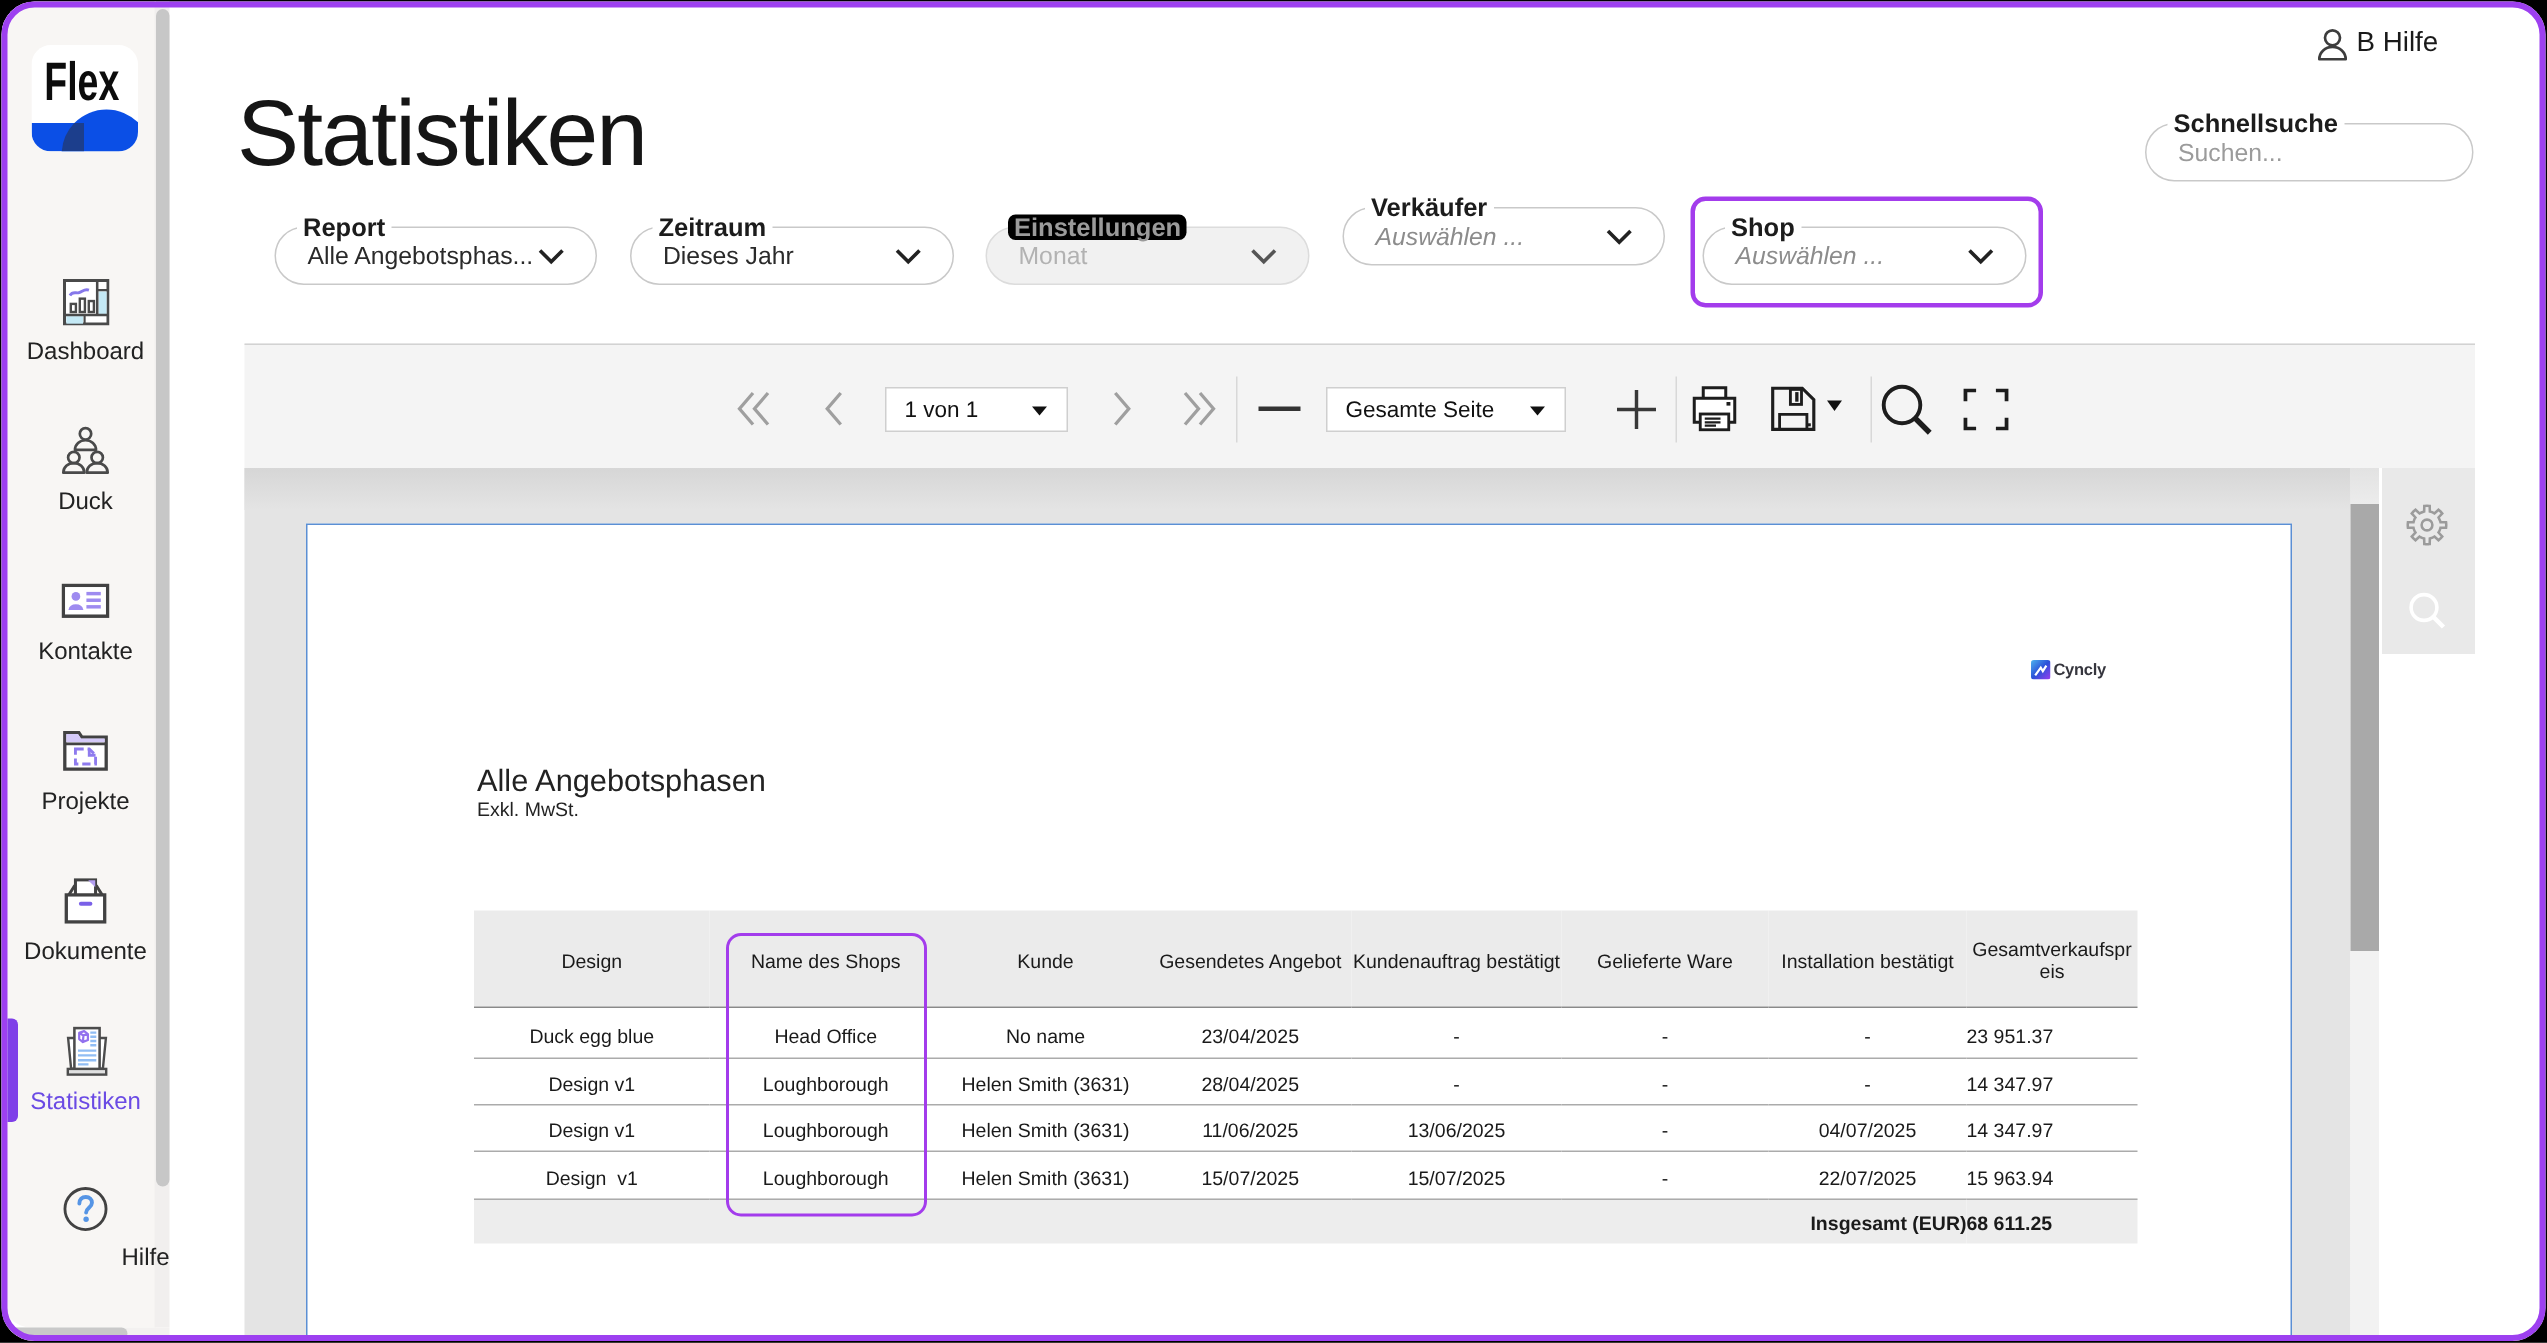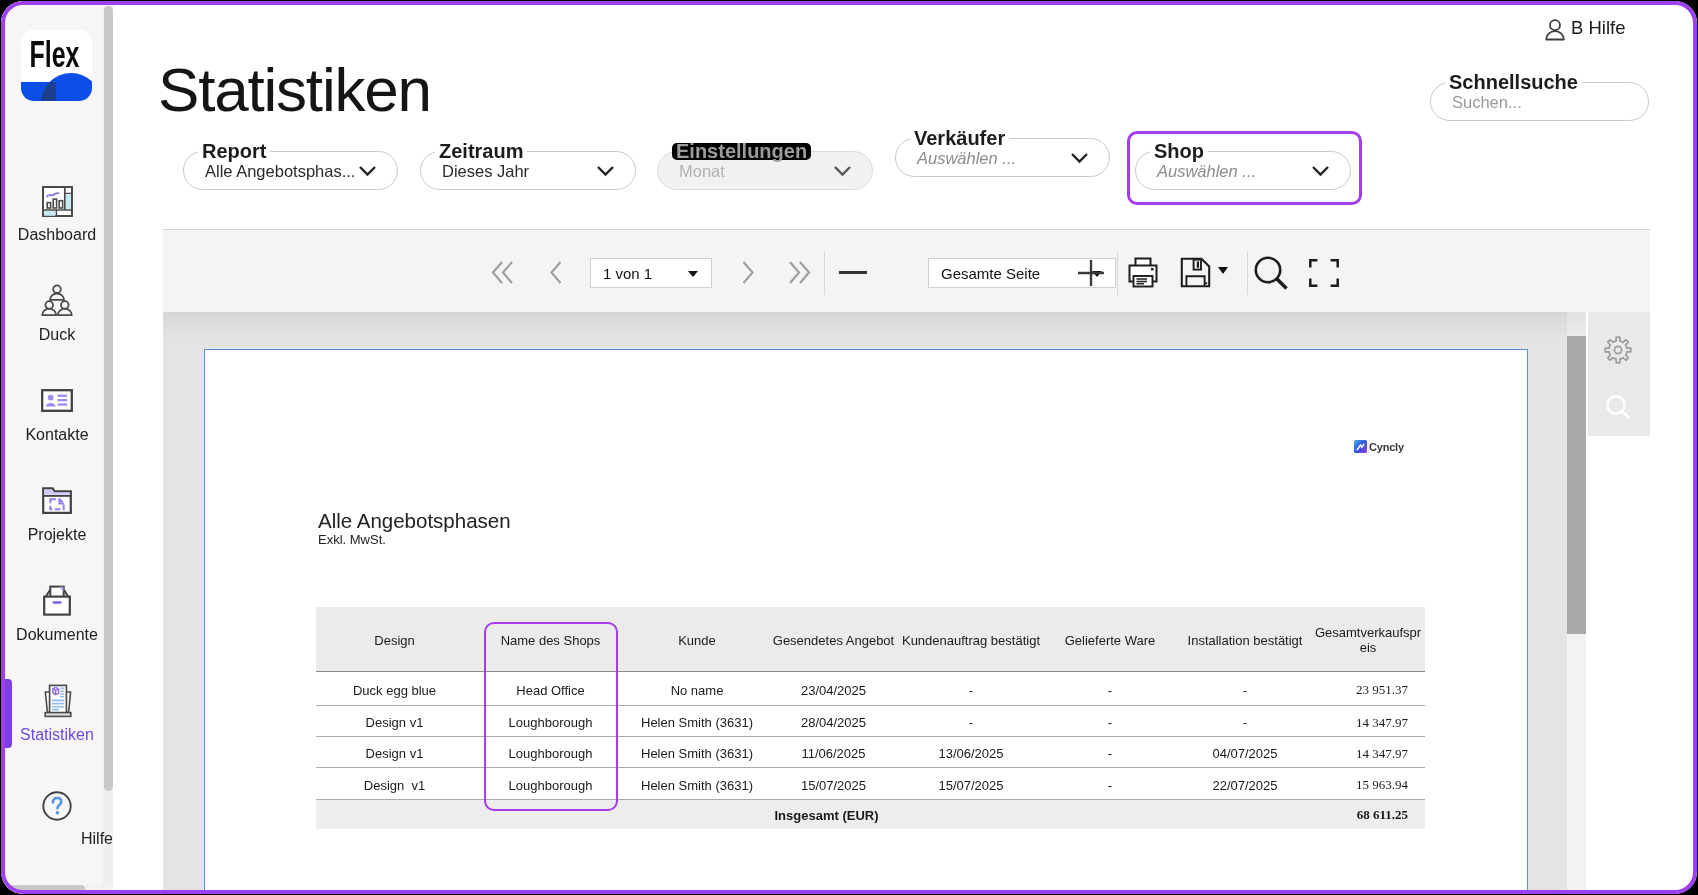--- a/index.html
+++ b/index.html
@@ -15,21 +15,21 @@
   .shtrack { position:absolute; left:0px; top:884px; width:112px; height:8px; background:#f3f1f0; }
   .shthumb { position:absolute; left:5px; top:884px; width:79px; height:8px; background:#c9c9c9; border-radius:0 4px 4px 0; }
   .mlabel { position:absolute; left:0; width:112px; text-align:center; font-size:16px; color:#222; }
   .mlabel.sel { color:#6a4ae4; }
   .indbar { position:absolute; left:4px; top:678px; width:7px; height:69px; background:#7f3fe8; border-radius:0 4px 4px 0; z-index:95;}
   
   .h1 { position:absolute; left:157px; top:53px; font-size:62px; letter-spacing:-1.2px; color:#151515; }
   .user { position:absolute; left:1570px; top:16px; font-size:18.5px; color:#1a1a1a; }
   
   .pill { position:absolute; height:39px; border:1px solid #c9c9c9; border-radius:20px; background:#fff; }
-  .pill .lab { position:absolute; left:14px; top:-9px; font-size:20px; font-weight:bold; color:#1c1c1c; background:#fff; padding:0 4px; line-height:17px; }
+  .pill .lab { position:absolute; left:14px; top:-9px; font-size:17px; font-weight:bold; color:#1c1c1c; background:#fff; padding:0 4px; line-height:17px; }
   .pill .val { position:absolute; left:21px; top:10px; font-size:16.5px; color:#2a2a2a; }
   .pill .ph { color:#8c8c8c; font-style:italic; }
   .pill.dis { background:#f1f1f1; border-color:#dcdcdc; }
   .pill.dis .lab { color:#9b9b9b; background:#000000; border-radius:5px; }
   .pill.dis .val { color:#b2b2b2; }
   .chev { position:absolute; right:20px; top:12px; }
   .anno { position:absolute; border:3px solid #a33cec; border-radius:10px; z-index:40; }
   
   .tbar { position:absolute; left:162px; top:228px; width:1487px; height:83px; background:#f4f4f4; border-top:1px solid #d2d2d2; }
   .tsep { position:absolute; top:250px; width:1px; height:44px; background:#d8d8d8; }
@@ -48,22 +48,22 @@
   .rsub { position:absolute; left:317px; top:531px; font-size:13px; color:#222; }
   table.rep { position:absolute; left:315px; top:606px; width:1109px; border-collapse:collapse; font-size:13px; color:#1a1a1a; table-layout:fixed; }
   table.rep th { font-weight:normal; background:#ebebeb; height:64px; text-align:center; vertical-align:middle; padding:3px 0 0; }
   table.rep td { height:31px; padding-top:4px; text-align:center; vertical-align:middle; }
   table.rep tr.first td { height:34px; }
   table.rep tr.last td { height:32px; }
   table.rep tr.foot td { height:30px; padding-top:2px; }
   table.rep tr.datarow { border-top:1px solid #ababab; }
   table.rep tr.first { border-top:1px solid #8a8a8a; }
   table.rep tr.foot { background:#ededed; font-weight:bold; border-top:1px solid #ababab; }
-  table.rep td.num { text-align:right; padding-right:17px;font-family:Liberation Serif, serif; }
-  table.rep td.lft { text-align:center; padding-left:26px; }
+  table.rep td.num { text-align:left; padding-right:17px; }
+  table.rep td.lft { text-align:right; padding-left:26px; }
 </style>
 </head>
 <body>
   <div class="app">
 
     <div class="side"></div>
     <div class="sscroll"></div>
     <div class="sthumb"></div>
     <div class="shtrack"></div>
     <div class="shthumb"></div>
@@ -227,21 +227,21 @@
       <i class="dcaret" style="right:13px; top:12px;"></i>
     </div>
     <svg class="abs" style="left:740px; top:259px;" width="14" height="25" viewBox="0 0 14 25" fill="none" stroke="#9f9f9f" stroke-width="2.2">
       <path d="M2.5,2 L11.5,12.5 L2.5,23"></path>
     </svg>
     <svg class="abs" style="left:786px; top:259px;" width="25" height="25" viewBox="0 0 25 25" fill="none" stroke="#9f9f9f" stroke-width="2.2">
       <path d="M3,2 L12,12.5 L3,23 M13,2 L22,12.5 L13,23"></path>
     </svg>
     <div class="tsep" style="left:823px;"></div>
     <div class="abs" style="left:838px; top:270px; width:28px; height:3px; background:#333;"></div>
-    <div class="dropbox" style="left:883px; width:188px;margin-left:44px;">
+    <div class="dropbox" style="left:883px; width:160px;">
       <span>Gesamte Seite</span>
       <i class="dcaret" style="right:13px; top:12px;"></i>
     </div>
     <svg class="abs" style="left:1076px; top:258px;" width="28" height="28" viewBox="0 0 28 28" stroke="#383838" stroke-width="2.3">
       <path d="M14,1 V27 M1,14 H27"></path>
     </svg>
     <div class="tsep" style="left:1116px;"></div>
     <svg class="abs" style="left:1127px; top:256px;" width="30" height="31" viewBox="0 0 30 31" fill="none" stroke="#1d1d1d" stroke-width="2">
       <path d="M7.5,8.5 V1.5 H22.5 V8.5" fill="#fff"></path>
       <rect x="1.5" y="8.5" width="27" height="16" fill="#fff"></rect>

